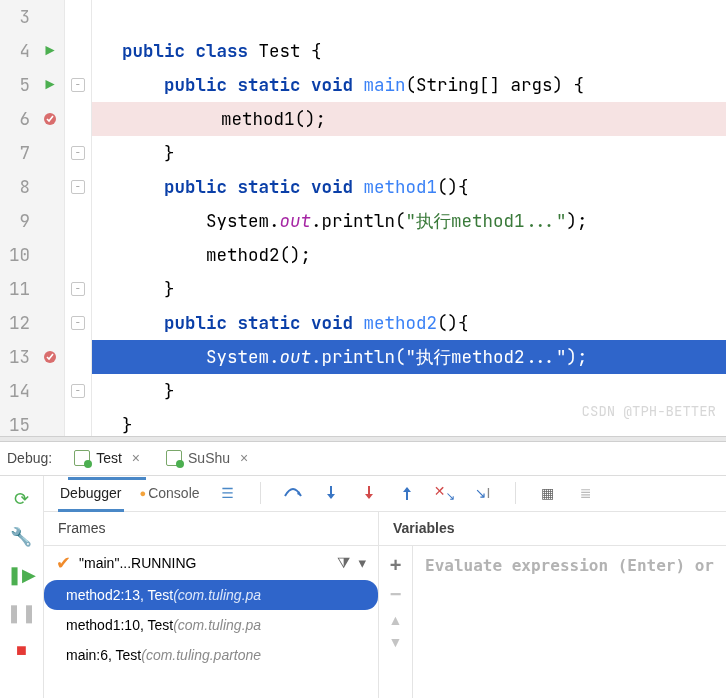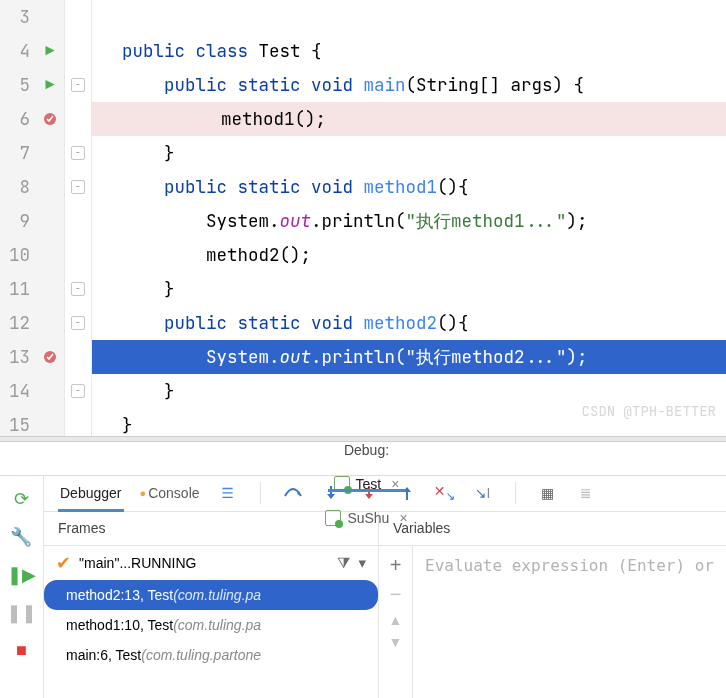--- a/index.html
+++ b/index.html
@@ -11,37 +11,37 @@
   .gutter { width: 36px; text-align: right; background: #f4f4f4; color: #9b9b9b; border-right: 0; user-select: none; padding-right: 6px; }
   .gutter .ln { height: 34px; }
   .icons { width: 28px; background: #f4f4f4; }
   .icons .ic { height: 34px; display: flex; align-items: center; justify-content: center; }
   .fold { width: 28px; background: #fff; border-right: 1px solid #e8e8e8; border-left: 1px solid #e8e8e8; }
   .fold .fc { height: 34px; display: flex; align-items: center; justify-content: center; }
   .code-col { flex: 1; background: #fff; position: relative; overflow: hidden; }
   .code-line { height: 34px; padding-left: 30px; white-space: pre; overflow: hidden; }
   .code-line.current-stop { background: #f6e3e3; padding-left: 45px; }
   .code-line.exec { background: #2f65ca; color: #fff; }
-  .kw { color: #0a3fa8; font-weight: 400; }
+  .kw { color: #0a3fa8; font-weight: 700; }
   .mname { color: #3b82f6; }
   .sf { color: #a626a4; font-style: italic; text-align: right; }
   .str { color: #3a7a3a; }
   .exec .kw, .exec .mname, .exec .sf, .exec .str { color: #fff; }
   .play-icon { color: #4caf50; font-size: 15px; }
   .bp-icon svg { display: block; }
 
   
   .fold-mark { width: 14px; height: 14px; border: 1px solid #c7c7c7; color: #9b9b9b; font-size: 10px; display: flex; align-items: center; justify-content: center; border-radius: 2px; }
 
   
   .divider { height: 6px; background: #e8e8e8; border-top: 1px solid #cfcfcf; border-bottom: 1px solid #cfcfcf; }
 
   
   .debug { display: flex; flex-direction: column; height: 260px; background: #fff; }
-  .debug-tabs { display: flex; align-items: center; gap: 18px; height: 34px; padding-left: 7px; border-bottom: 1px solid #dcdcdc; flex-direction: column; }
+  .debug-tabs { display: flex; align-items: center; gap: 18px; height: 34px; padding-left: 7px; border-bottom: 1px solid #dcdcdc; }
   .debug-tabs .label { color: #4a4a4a; }
   .debug-tab { display: flex; align-items: center; gap: 6px; height: 44px; padding: 0 4px; color: #5b5b5b; position: relative; }
   .debug-tab.active { color: #222; }
   .debug-tab.active::after { content:""; position:absolute; bottom:0; left:-2px; right:-2px; height:3px; background:#4a88c7; }
   .tab-icon { width:16px; height:16px; border:1px solid #7aa76a; border-radius:2px; position:relative; }
   .tab-icon::after { content:""; position:absolute; right:-3px; bottom:-3px; width:8px; height:8px; background:#4caf50; border-radius:50%; }
   .close-x { color:#888; font-size:14px; margin-left:4px; }
 
   .debug-body { display:flex; flex:1; min-height:0; }
   .left-bar { width:44px; border-right:1px solid #e4e4e4; display:flex; flex-direction:column; align-items:center; gap:12px; padding-top:10px; }
@@ -61,21 +61,21 @@
   .frames-list { flex:1; overflow:hidden; }
   .frames-thread { display:flex; align-items:center; gap:8px; height:34px; padding:0 12px; }
   .frames-thread .spacer { flex:1; }
   .chk { color:#f08b2c; font-size:18px; }
   .funnel, .caret { color:#6a6a6a; font-size:15px; }
   .frame-row { height:30px; display:flex; align-items:center; padding-left:22px; white-space:nowrap; overflow:hidden; }
   .frame-row.selected { background:#2f65ca; color:#fff;border-radius:13px; }
   .frame-loc { color:#8a8a8a; font-style:italic; }
   .frame-row.selected .frame-loc { color:#dce7fa; }
 
-  .vars-pane { flex:1; display:flex; flex-direction:column; }
+  .vars-pane { flex:1; display:flex; flex-direction:column;font-weight:bold; }
   .vars-body { flex:1; display:flex; }
   .vars-sidebtns { width:34px; border-right:1px solid #e4e4e4; display:flex; flex-direction:column; align-items:center; gap:6px; padding-top:8px; color:#9b9b9b; }
   .eval-hint { padding:10px 12px; color:#b3b3b3; font-family:monospace; font-size:16px; white-space:nowrap; overflow:hidden; }
 
   .watermark { position:absolute; bottom:8px; right:10px; color:#d7d7d7; font-size:14px; }
 </style>
 </head>
 <body>
 
 <div class="app">

